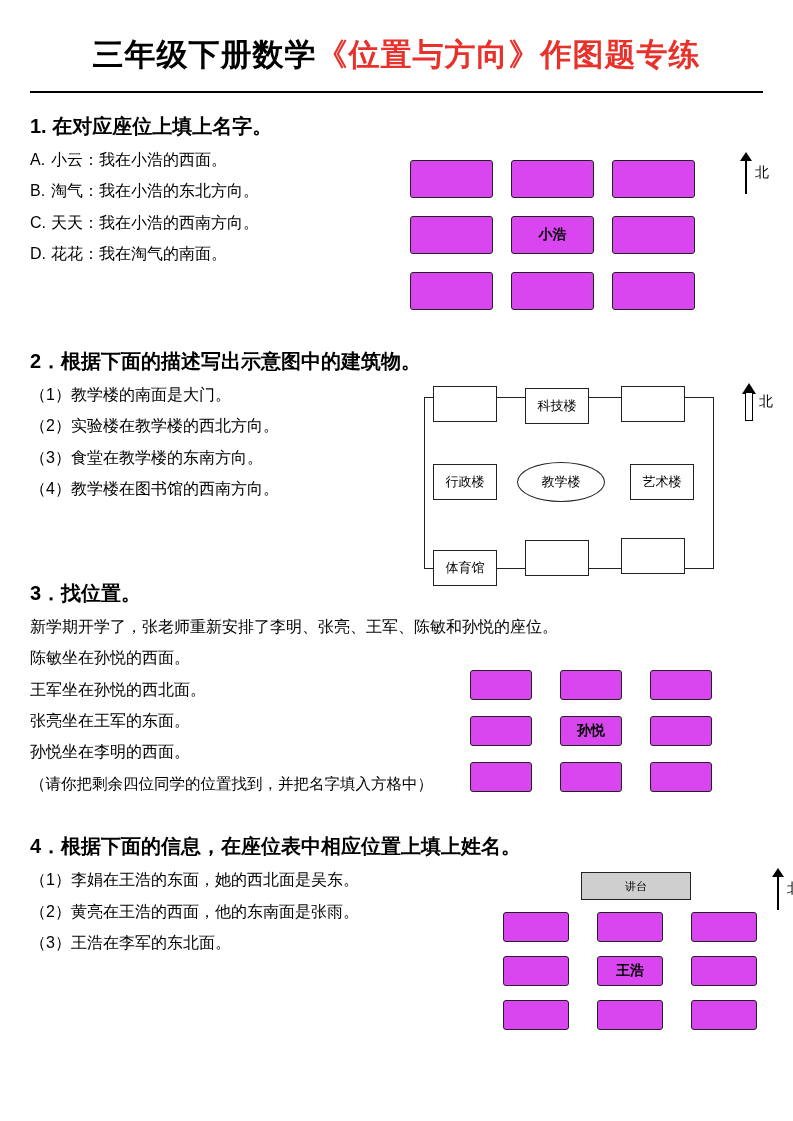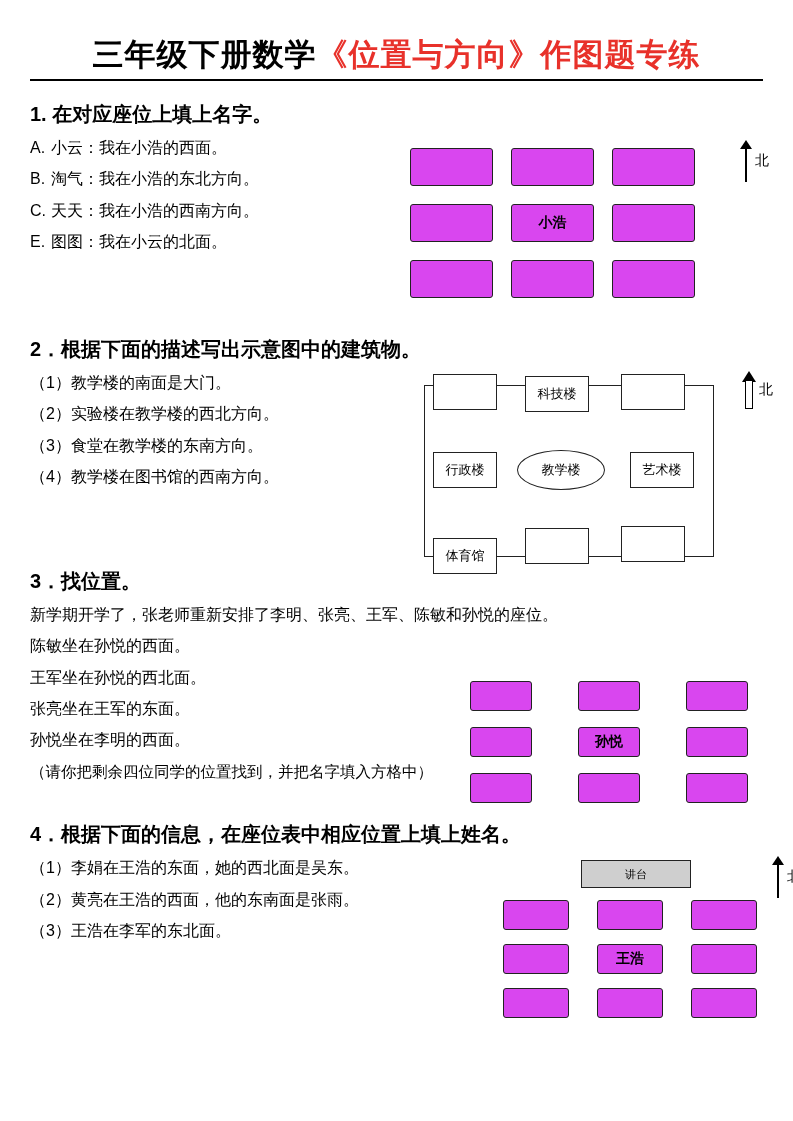--- a/index.html
+++ b/index.html
@@ -20,21 +20,21 @@
     width: 793px;
     height: 1121px;
     padding: 0;
     box-sizing: border-box;
   }
 
   
   .title-wrap {
     margin: 36px 30px 0 30px;
     border-bottom: 2px solid #000;
-    padding-bottom: 6px;
+    padding-bottom: 18px;
     text-align: center;
     white-space: nowrap;
   }
   .title {
     font-family: "Liberation Serif", serif;
     font-weight: bold;
     font-size: 31px;
     letter-spacing: 1px;
     line-height: 1.2;
   }
@@ -172,24 +172,24 @@
     font-size: 13px;
   }
   #q2 .north { left: 712px; top: 4px; }
 
   
   #q3 { margin-top: 16px; }
   #q3 .body { position: relative; min-height: 175px; }
   #q3-grid {
     position: absolute;
     left: 440px;
-    top: 51px;
+    top: 28px;
     grid-template-columns: repeat(3, 62px);
     grid-auto-rows: 30px;
-    gap: 16px 46px;
+    gap: 16px 28px;
   }
   #q3 .note { font-size: 15.5px; margin-top: 2px; }
 
   
   #q4 { margin-top: 16px; }
   #q4 .body { position: relative; min-height: 180px; }
   #q4 .podium {
     position: absolute;
     left: 551px;
     top: 8px;
@@ -223,21 +223,21 @@
     </span>
   </div>
 
   <div class="section" id="q1">
     <div class="q-head">1. 在对应座位上填上名字。</div>
     <div class="body">
       <div class="left">
         <div class="q-line"><span class="lbl">A.</span><span>小云：我在小浩的西面。</span></div>
         <div class="q-line"><span class="lbl">B.</span><span>淘气：我在小浩的东北方向。</span></div>
         <div class="q-line"><span class="lbl">C.</span><span>天天：我在小浩的西南方向。</span></div>
-        <div class="q-line"><span class="lbl">E.</span><span>图图：我在小云的北面。</span></div>
+        <div class="q-line"><span class="lbl">D.</span><span>花花：我在淘气的南面。</span></div>
       </div>
 
       <div class="grid" id="q1-grid">
         <div class="cell"></div>
         <div class="cell"></div>
         <div class="cell"></div>
         <div class="cell"></div>
         <div class="cell">小浩</div>
         <div class="cell"></div>
         <div class="cell"></div>

